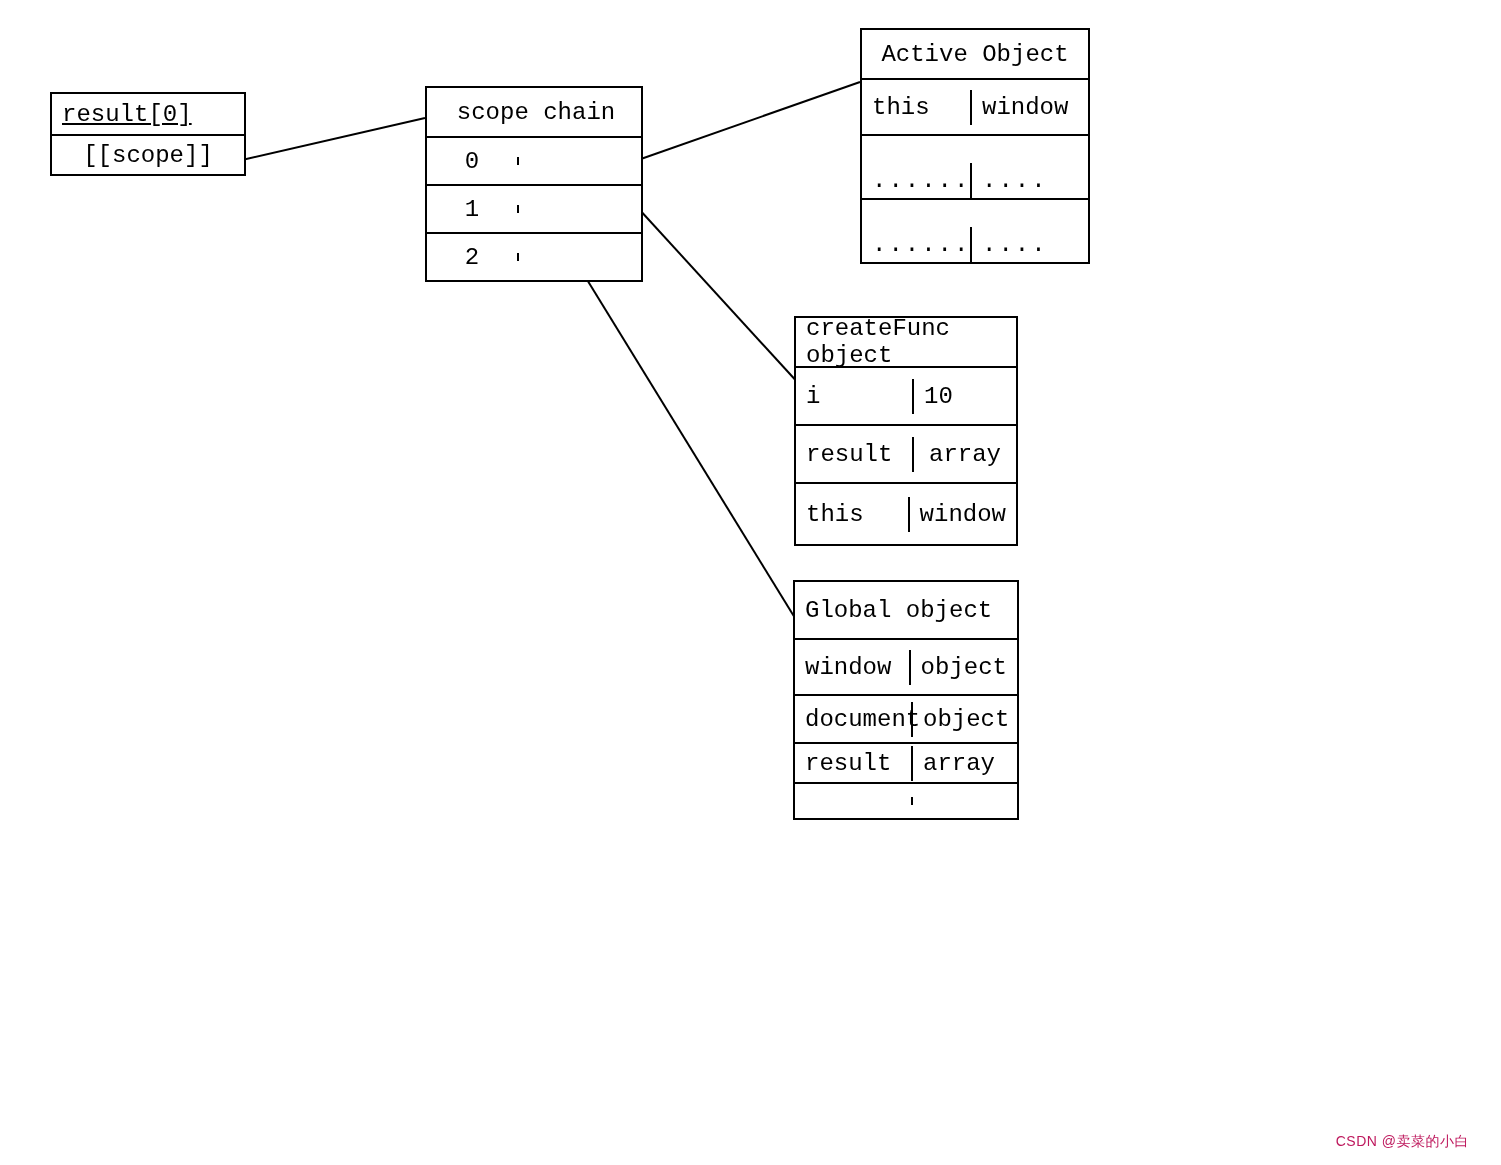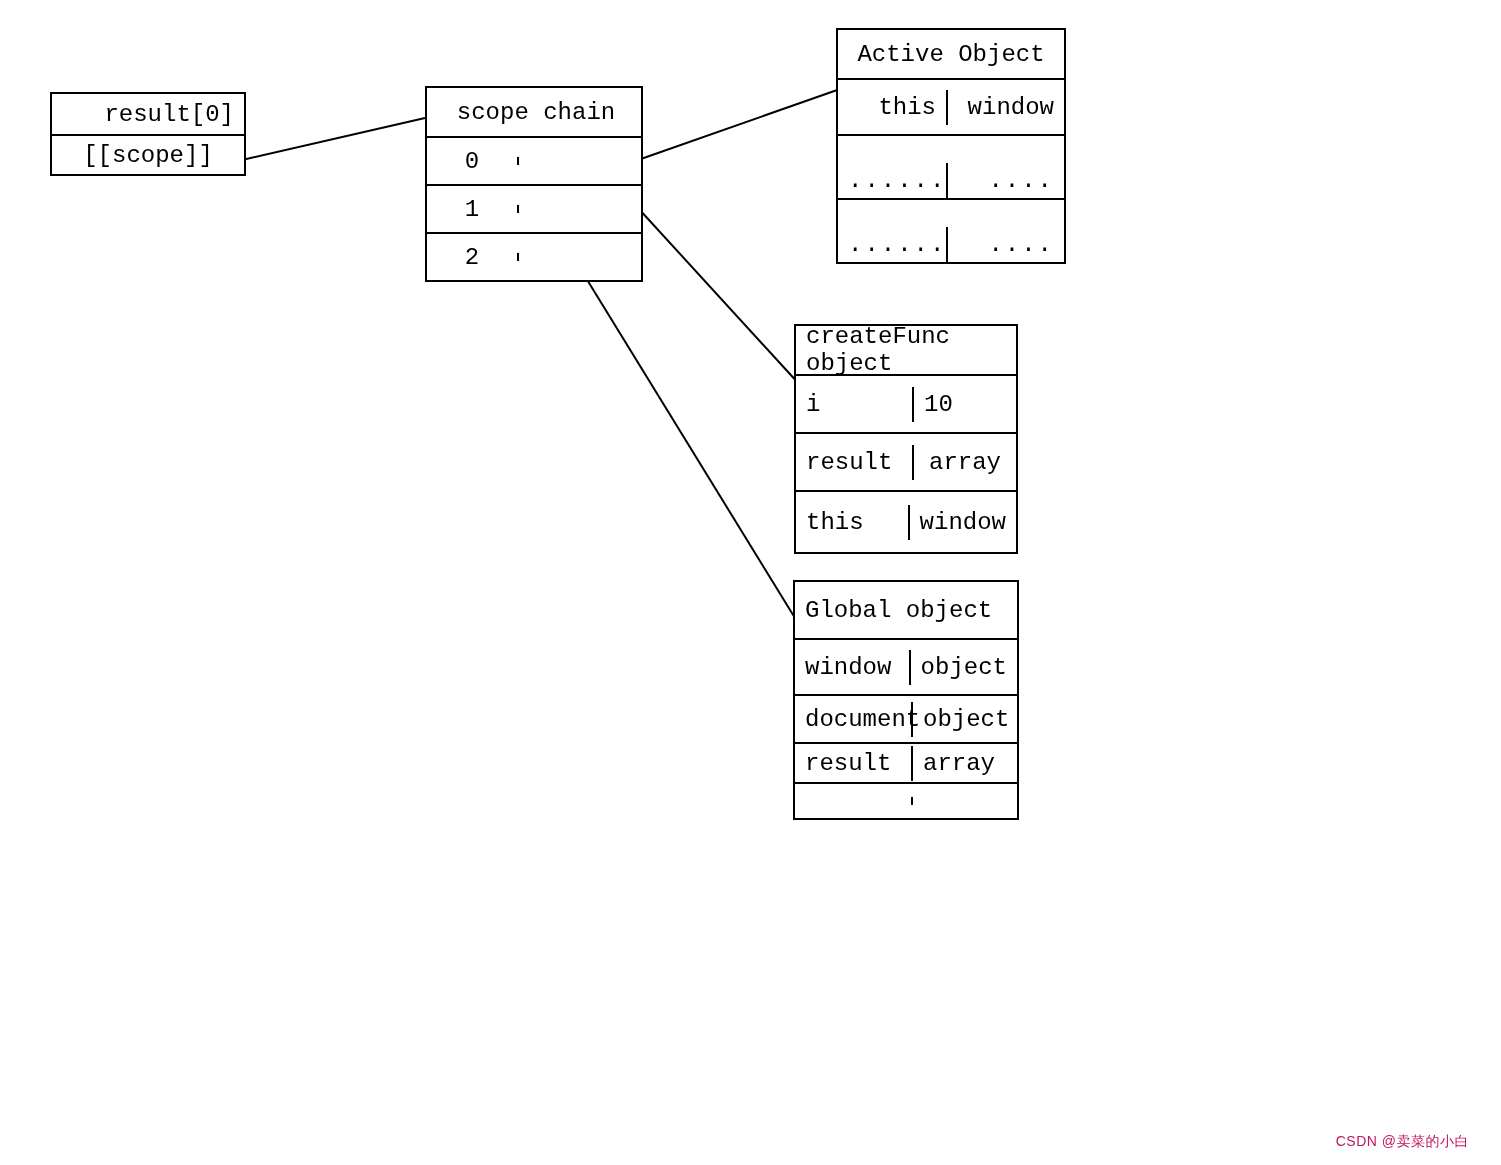--- a/index.html
+++ b/index.html
@@ -61,21 +61,21 @@
     <line x1="242" y1="160" x2="425" y2="118" stroke="#000" stroke-width="2"></line>
 
     <line x1="638" y1="160" x2="860" y2="82" stroke="#000" stroke-width="2"></line>
 
     <line x1="638" y1="208" x2="800" y2="385" stroke="#000" stroke-width="2"></line>
 
     <line x1="578" y1="265" x2="795" y2="618" stroke="#000" stroke-width="2"></line>
   </svg>
 
   <div class="box" style="left:50px; top:92px; width:192px;">
-    <div class="row" style="height:40px; justify-content:flex-end;">
+    <div class="row" style="height:40px; justify-content:flex-start;text-decoration:underline;">
       <span class="cell">result[0]</span>
     </div>
     <div class="row" style="height:40px; justify-content:center;">
       <span class="cell">[[scope]]</span>
     </div>
   </div>
 
   <div class="box" style="left:425px; top:86px; width:214px;">
     <div class="row" style="height:48px;justify-content:center;">
       <span class="cell" style="padding-left:14px;">scope chain</span>
@@ -87,39 +87,39 @@
     <div class="row split" style="height:48px;">
       <span class="cell" style="width:90px; text-align:center;">1</span>
       <span class="cell" style="flex:1;"></span>
     </div>
     <div class="row split" style="height:48px;">
       <span class="cell" style="width:90px; text-align:center;">2</span>
       <span class="cell" style="flex:1;"></span>
     </div>
   </div>
 
-  <div class="box" style="left:836px; top:28px; width:226px;text-align:right;">
+  <div class="box" style="left:860px; top:28px; width:226px;">
     <div class="row" style="height:48px; justify-content:center;">
       <span class="cell">Active Object</span>
     </div>
     <div class="row split" style="height:56px;">
       <span class="cell" style="width:108px;">this</span>
       <span class="cell" style="flex:1;">window</span>
     </div>
     <div class="row split" style="height:64px; align-items:flex-end;">
       <span class="cell" style="width:108px; letter-spacing:2px;">......</span>
       <span class="cell" style="flex:1; letter-spacing:2px;">....</span>
     </div>
     <div class="row split" style="height:64px; align-items:flex-end;">
       <span class="cell" style="width:108px; letter-spacing:2px;">......</span>
       <span class="cell" style="flex:1; letter-spacing:2px;">....</span>
     </div>
   </div>
 
-  <div class="box" style="left:794px; top:316px; width:220px;margin-top:8px;">
+  <div class="box" style="left:794px; top:316px; width:220px;">
     <div class="row" style="height:48px;">
       <span class="cell" style="padding-left:10px;">createFunc object</span>
     </div>
     <div class="row split" style="height:58px;">
       <span class="cell" style="width:116px;">i</span>
       <span class="cell" style="flex:1; text-align:left;">10</span>
     </div>
     <div class="row split" style="height:58px;">
       <span class="cell" style="width:116px;">result</span>
       <span class="cell" style="flex:1; text-align:center;">array</span>

